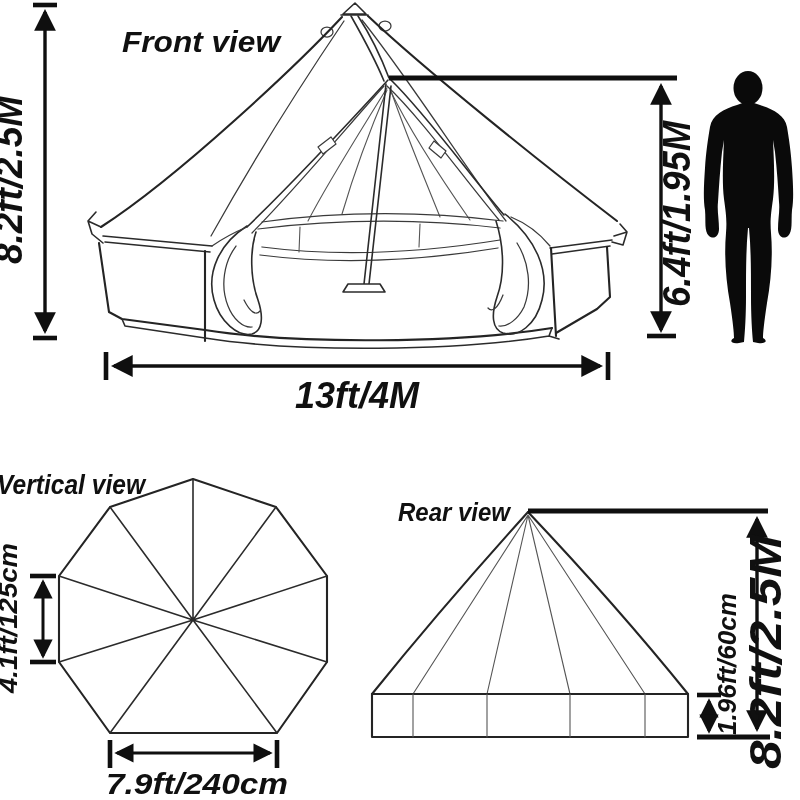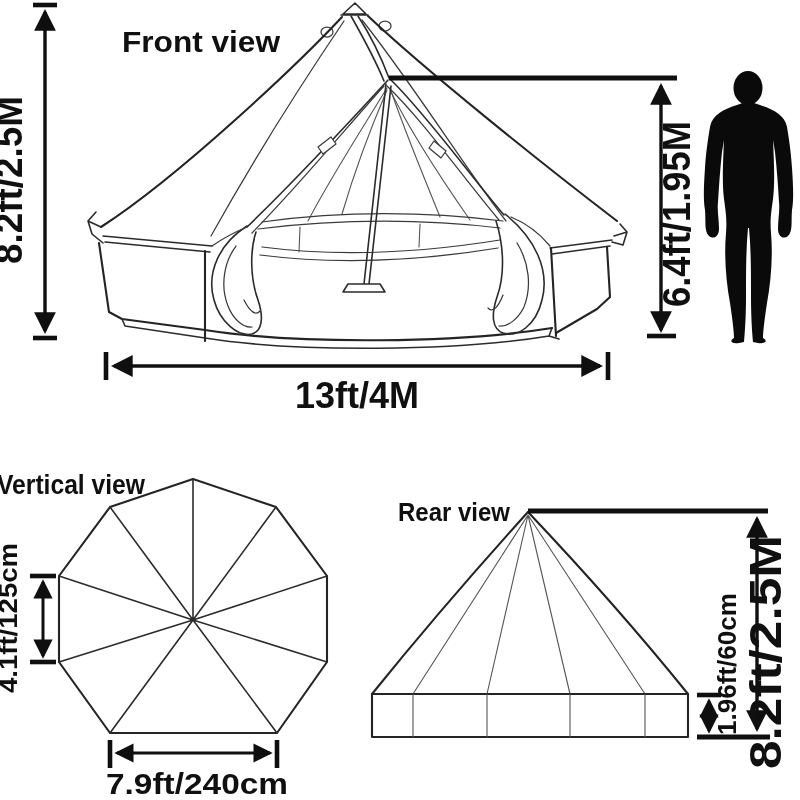--- a/index.html
+++ b/index.html
@@ -1,17 +1,17 @@
 <!DOCTYPE html>
 <html><head>
 <meta charset="utf-8">
 <style>
   html,body{margin:0;padding:0;background:#ffffff;}
   .stage{position:relative;width:800px;height:800px;background:#ffffff;overflow:hidden;
-         font-family:"Liberation Sans",sans-serif;}
+         font-family:"Liberation Sans",sans-serif;font-style:italic;}
   svg{display:block;}
   
   .s2  {fill:none;stroke:#242424;stroke-width:2.1;stroke-linecap:round;stroke-linejoin:round;}
   .s16 {fill:none;stroke:#2b2b2b;stroke-width:1.6;stroke-linecap:round;stroke-linejoin:round;}
   .s12 {fill:none;stroke:#3a3a3a;stroke-width:1.25;stroke-linecap:round;stroke-linejoin:round;}
   .thin{fill:none;stroke:#555555;stroke-width:1.1;stroke-linecap:round;}
   .wfill{fill:#ffffff;}
   
   .dim {fill:none;stroke:#0f0f0f;stroke-width:3.4;}
   .dim3{fill:none;stroke:#0f0f0f;stroke-width:3.0;}

